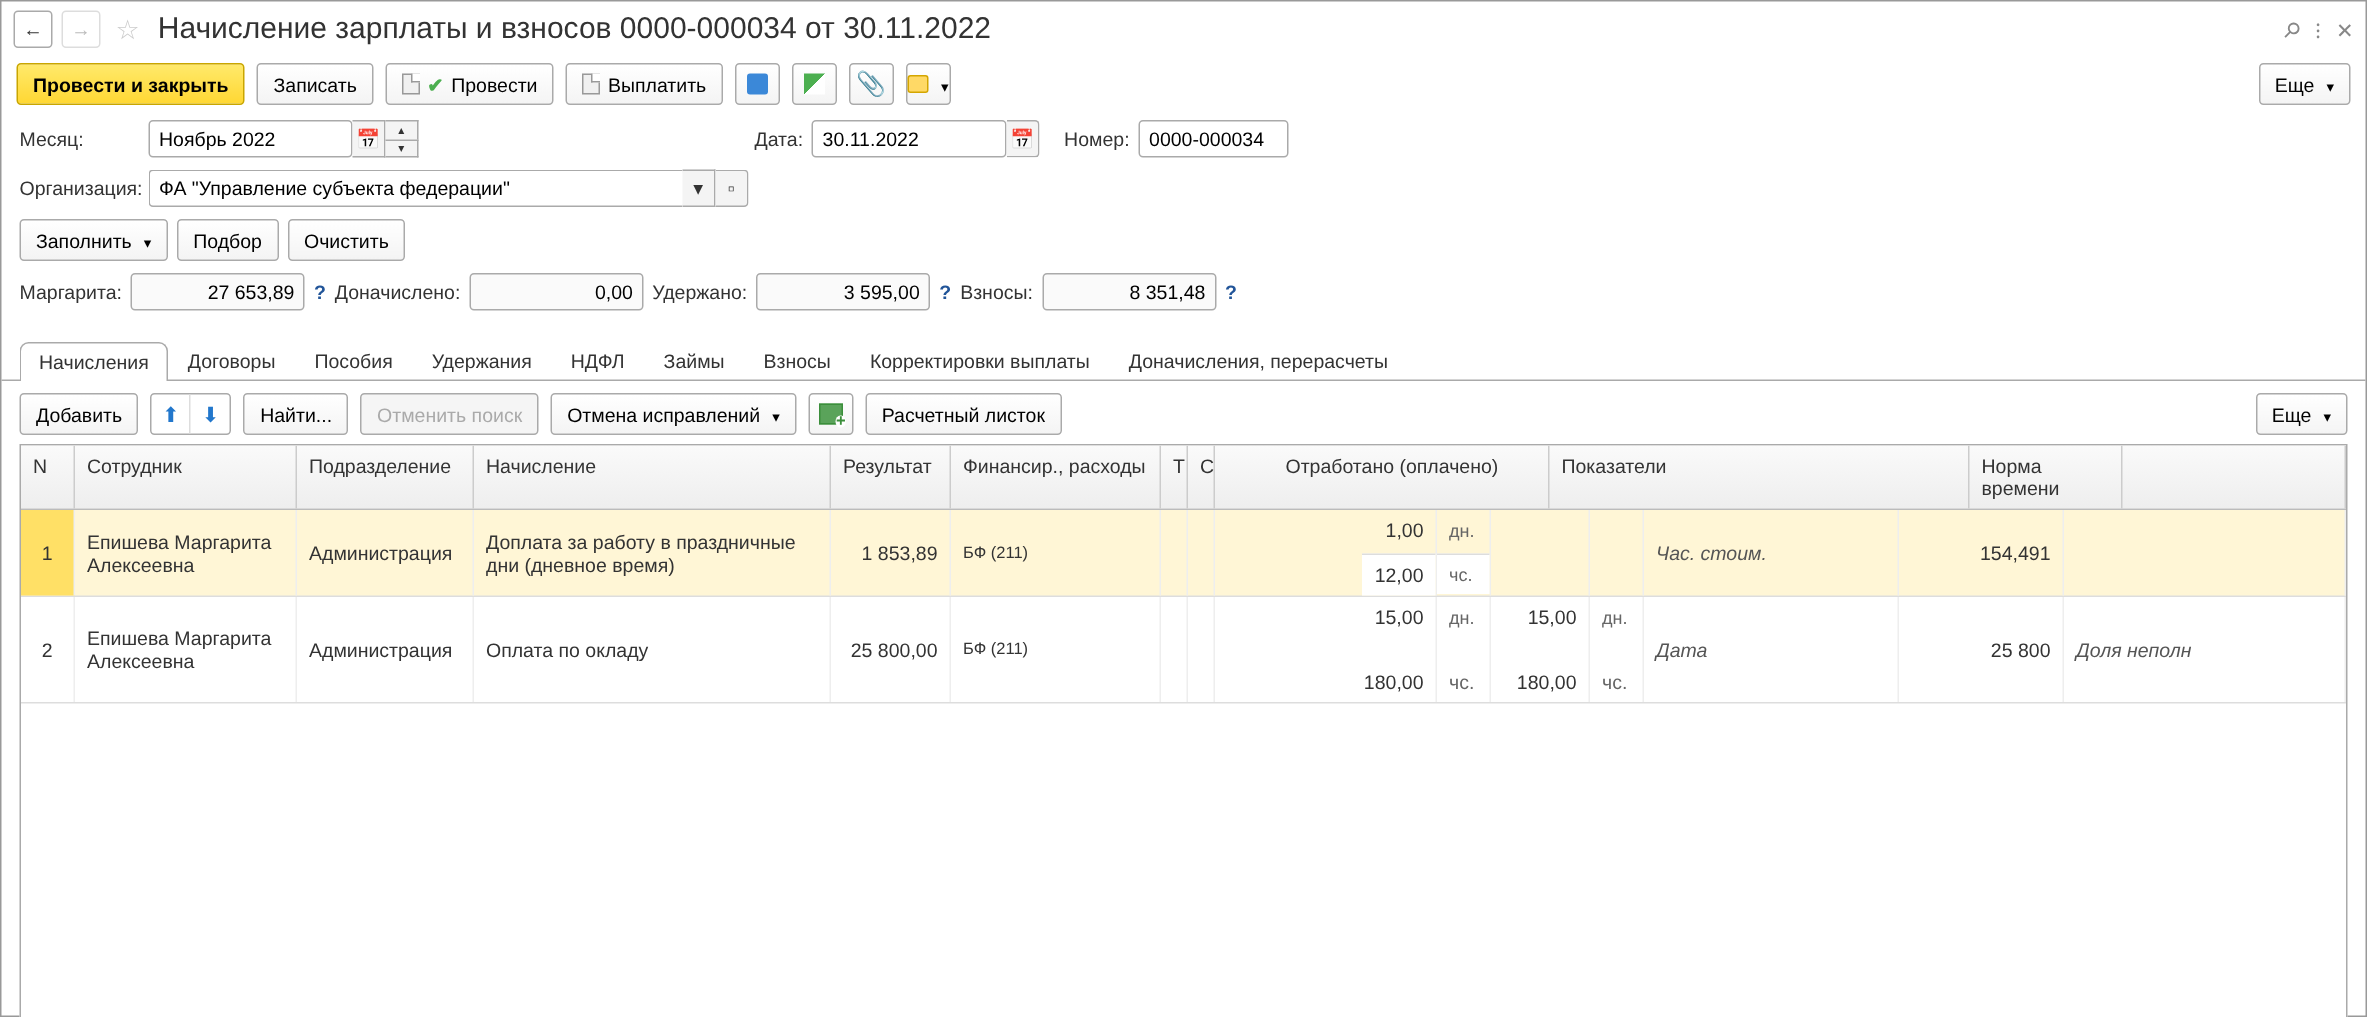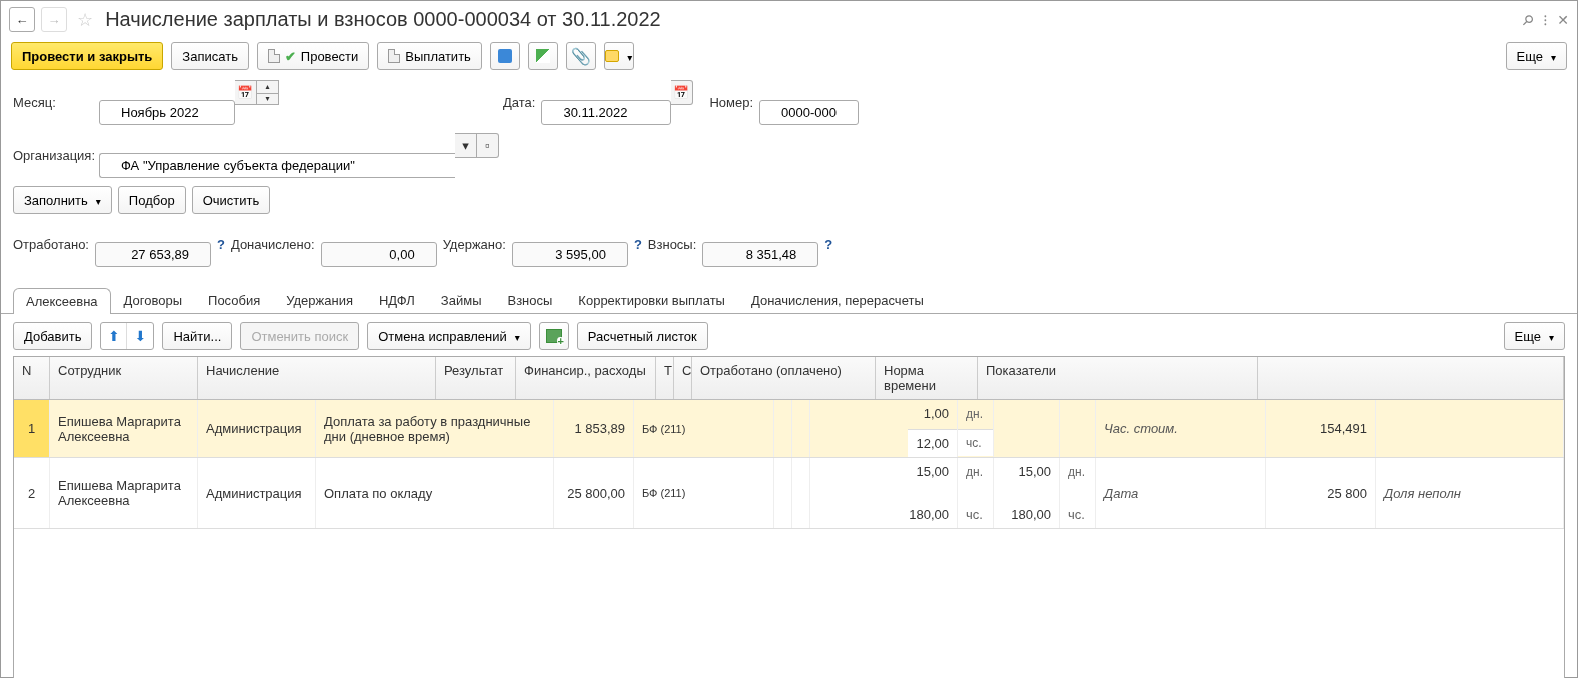--- a/index.html
+++ b/index.html
@@ -22,21 +22,21 @@
 .icon-doc { background: #f0f0f0; border: 1px solid #999; width:12px; height:14px; position:relative; }
 .icon-doc::after { content:""; position:absolute; right:-1px; top:-1px; width:5px; height:5px; background:#fff; border-left:1px solid #999; border-bottom:1px solid #999; }
 .icon-list { background: #3b88d8; width:14px; height:14px; border-radius:2px; }
 .icon-pencil { width:14px; height:14px; background:linear-gradient(135deg,#4caf50 50%,#fff 50%); }
 .icon-clip { color:#888; font-size:16px; }
 .icon-folder { width:14px; height:12px; background:#ffd966; border:1px solid #d4a600; border-radius:2px; }
 
 .form-area { padding: 6px 12px; }
 .formrow { display: flex; align-items: center; gap: 6px; margin-bottom: 8px; }
 .label { min-width: 0; }
-.input { border: 1px solid #aaa; border-radius: 3px; padding: 3px 21px; background: #fff; height: 25px; margin-top: 20px; }
+.input { border: 1px solid #aaa; border-radius: 3px; padding: 3px 6px; background: #fff; height: 25px; }
 .select-combo { display: flex; }
 .select-combo .input { border-top-right-radius: 0; border-bottom-right-radius: 0; border-right: none; }
 .select-combo .sbtn { width: 22px; height: 25px; border: 1px solid #aaa; background: #f4f4f4; display: flex; align-items: center; justify-content: center; cursor: pointer; border-left: none; }
 .select-combo .sbtn:first-of-type { }
 .select-combo .sbtn:last-of-type { border-top-right-radius:3px; border-bottom-right-radius:3px; }
 .month-combo { display:flex; }
 .month-combo .sbtn { width:22px; height:25px; border:1px solid #aaa; background:#f4f4f4; display:flex; align-items:center; justify-content:center; cursor:pointer; border-left:none; }
 .spinner { display:flex; flex-direction:column; }
 .spinner .sbtn { height:12.5px; font-size:8px; }
 .input-ro { background:#fafafa; text-align:right; }
@@ -170,36 +170,36 @@
     <div class="formrow">
       <button class="btn">
           <span>Заполнить</span>
           <span class="caret"></span>
         </button>
       <button class="btn">Подбор</button>
       <button class="btn">Очистить</button>
     </div>
 
     <div class="formrow">
-      <span class="label">Отработано:</span>
+      <span class="label">Маргарита:</span>
       <input class="input input-ro" style="width: 116px;" readonly="" value="27 653,89">
       <span class="help">?</span>
       <span class="label">Доначислено:</span>
       <input class="input input-ro" style="width: 116px;" readonly="" value="0,00">
       <span class="label">Удержано:</span>
       <input class="input input-ro" style="width: 116px;" readonly="" value="3 595,00">
       <span class="help">?</span>
       <span class="label">Взносы:</span>
       <input class="input input-ro" style="width: 116px;" readonly="" value="8 351,48">
       <span class="help">?</span>
     </div>
   </div>
 
   <div class="tabs">
-    <div class="tab active">Алексеевна</div>
+    <div class="tab active">Начисления</div>
     <div class="tab">Договоры</div>
     <div class="tab">Пособия</div>
     <div class="tab">Удержания</div>
     <div class="tab">НДФЛ</div>
     <div class="tab">Займы</div>
     <div class="tab">Взносы</div>
     <div class="tab">Корректировки выплаты</div>
     <div class="tab">Доначисления, перерасчеты</div>
   </div>
 
@@ -223,28 +223,29 @@
       <button class="btn btn-more">
           <span>Еще</span>
           <span class="caret"></span>
         </button>
     </div>
 
     <div class="grid">
       <div class="gridhead">
         <div class="gh col-n">N</div>
         <div class="gh col-emp">Сотрудник</div>
+        <div class="gh col-dep">Подразделение</div>
         <div class="gh col-accr">Начисление</div>
         <div class="gh col-res">Результат</div>
         <div class="gh col-fin">Финансир., расходы</div>
         <div class="gh col-t">Т</div>
         <div class="gh col-c">С</div>
-        <div class="gh col-work" style="width:184px;">Отработано (оплачено)</div>
+        <div class="gh col-work" style="width:184px;margin-left:39px;">Отработано (оплачено)</div>
+        <div class="gh col-ind" style="width:280px;">Показатели</div>
         <div class="gh col-norm" style="width:102px;">Норма времени</div>
-        <div class="gh col-ind" style="width:280px;">Показатели</div>
         <div class="gh col-extra"></div>
       </div>
       <div class="gridbody" id="gridbody">
           <div class="gr sel">
     <div class="gc col-n rownum sel">1</div>
     <div class="gc col-emp">Епишева Маргарита Алексеевна</div>
     <div class="gc col-dep">Администрация</div>
     <div class="gc col-accr">Доплата за работу в праздничные дни (дневное время)</div>
     <div class="gc col-res tar">1 853,89</div>
     <div class="gc col-fin">

